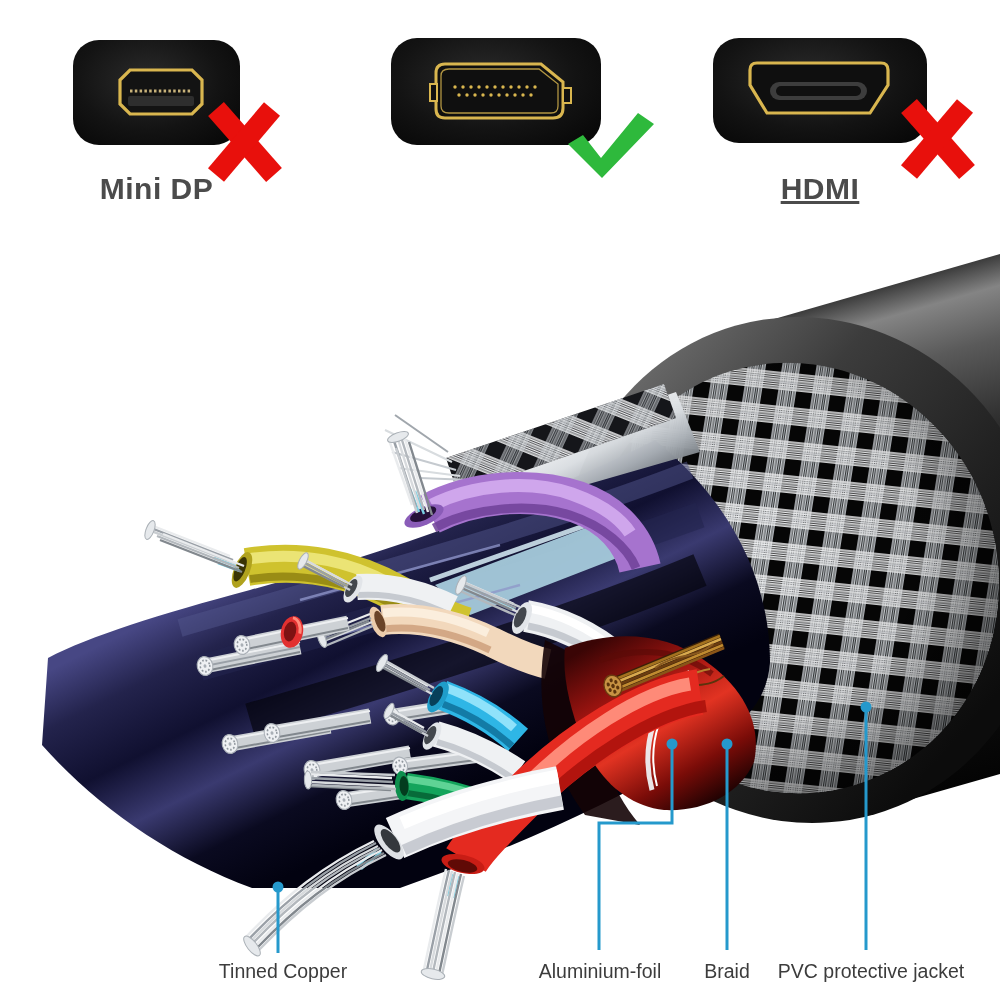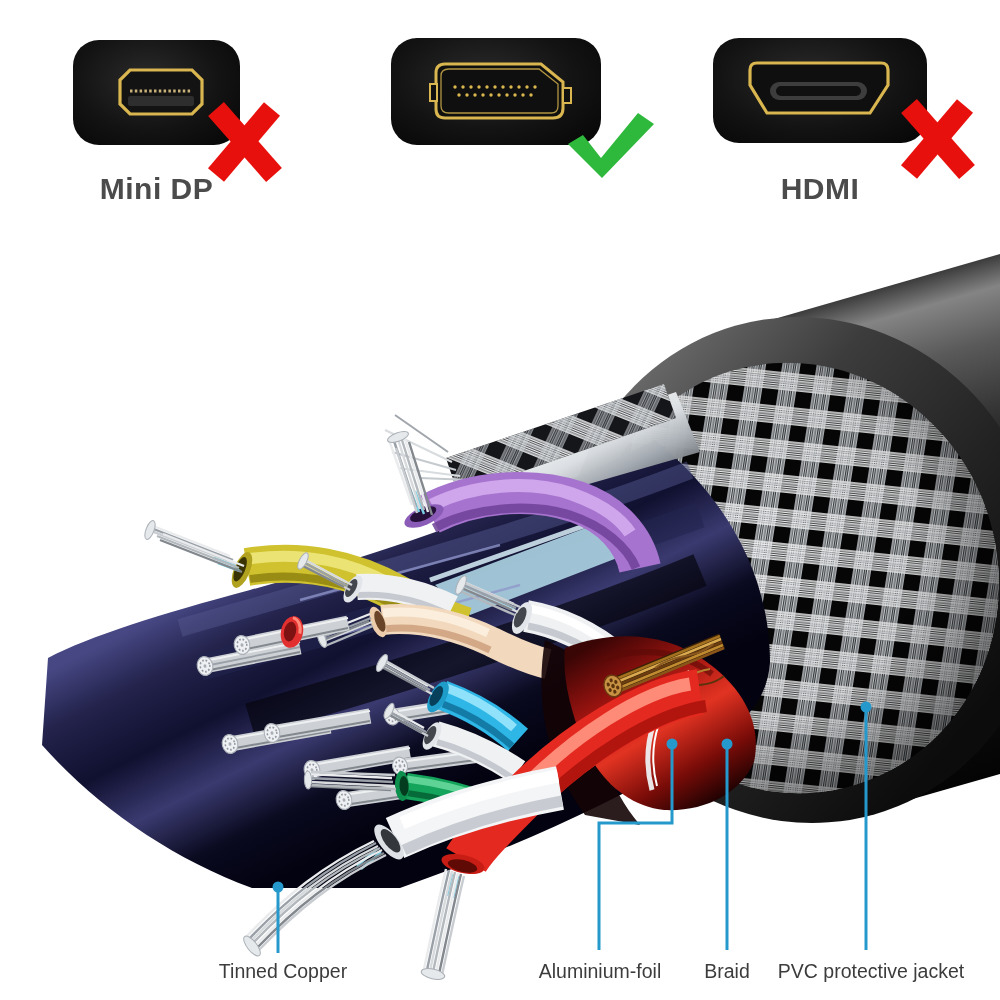--- a/index.html
+++ b/index.html
@@ -91,21 +91,21 @@
         <rect x="63" y="48" width="85" height="10" rx="5" fill="#101010" stroke="none"></rect>
       </g>
     </svg>
   </div>
   <svg class="mark" style="left:899px;top:97px;" width="78" height="82" viewBox="0 0 78 82">
     <g stroke="#e8100c">
       <line x1="10" y1="9" x2="68" y2="75" stroke-width="21"></line>
       <line x1="66" y1="9" x2="10" y2="75" stroke-width="21"></line>
     </g>
   </svg>
-  <div class="port-label" style="left:713px;top:172px;width:214px;">HDMI</div>
+  <div class="port-label" style="left:713px;top:172px;width:214px;text-decoration:underline;">HDMI</div>
 
   <svg class="cable" width="1000" height="1000" viewBox="0 0 1000 1000">
     <defs>
       <linearGradient id="gJacket" gradientUnits="userSpaceOnUse" x1="736" y1="330" x2="874" y2="810">
         <stop offset="0" stop-color="#3c3c3c"></stop>
           <stop offset=".06" stop-color="#848484"></stop>
         <stop offset=".16" stop-color="#5a5a5a"></stop>
           <stop offset=".32" stop-color="#2e2e2e"></stop>
         <stop offset=".55" stop-color="#1c1c1c"></stop>
           <stop offset=".8" stop-color="#0e0e0e"></stop>

